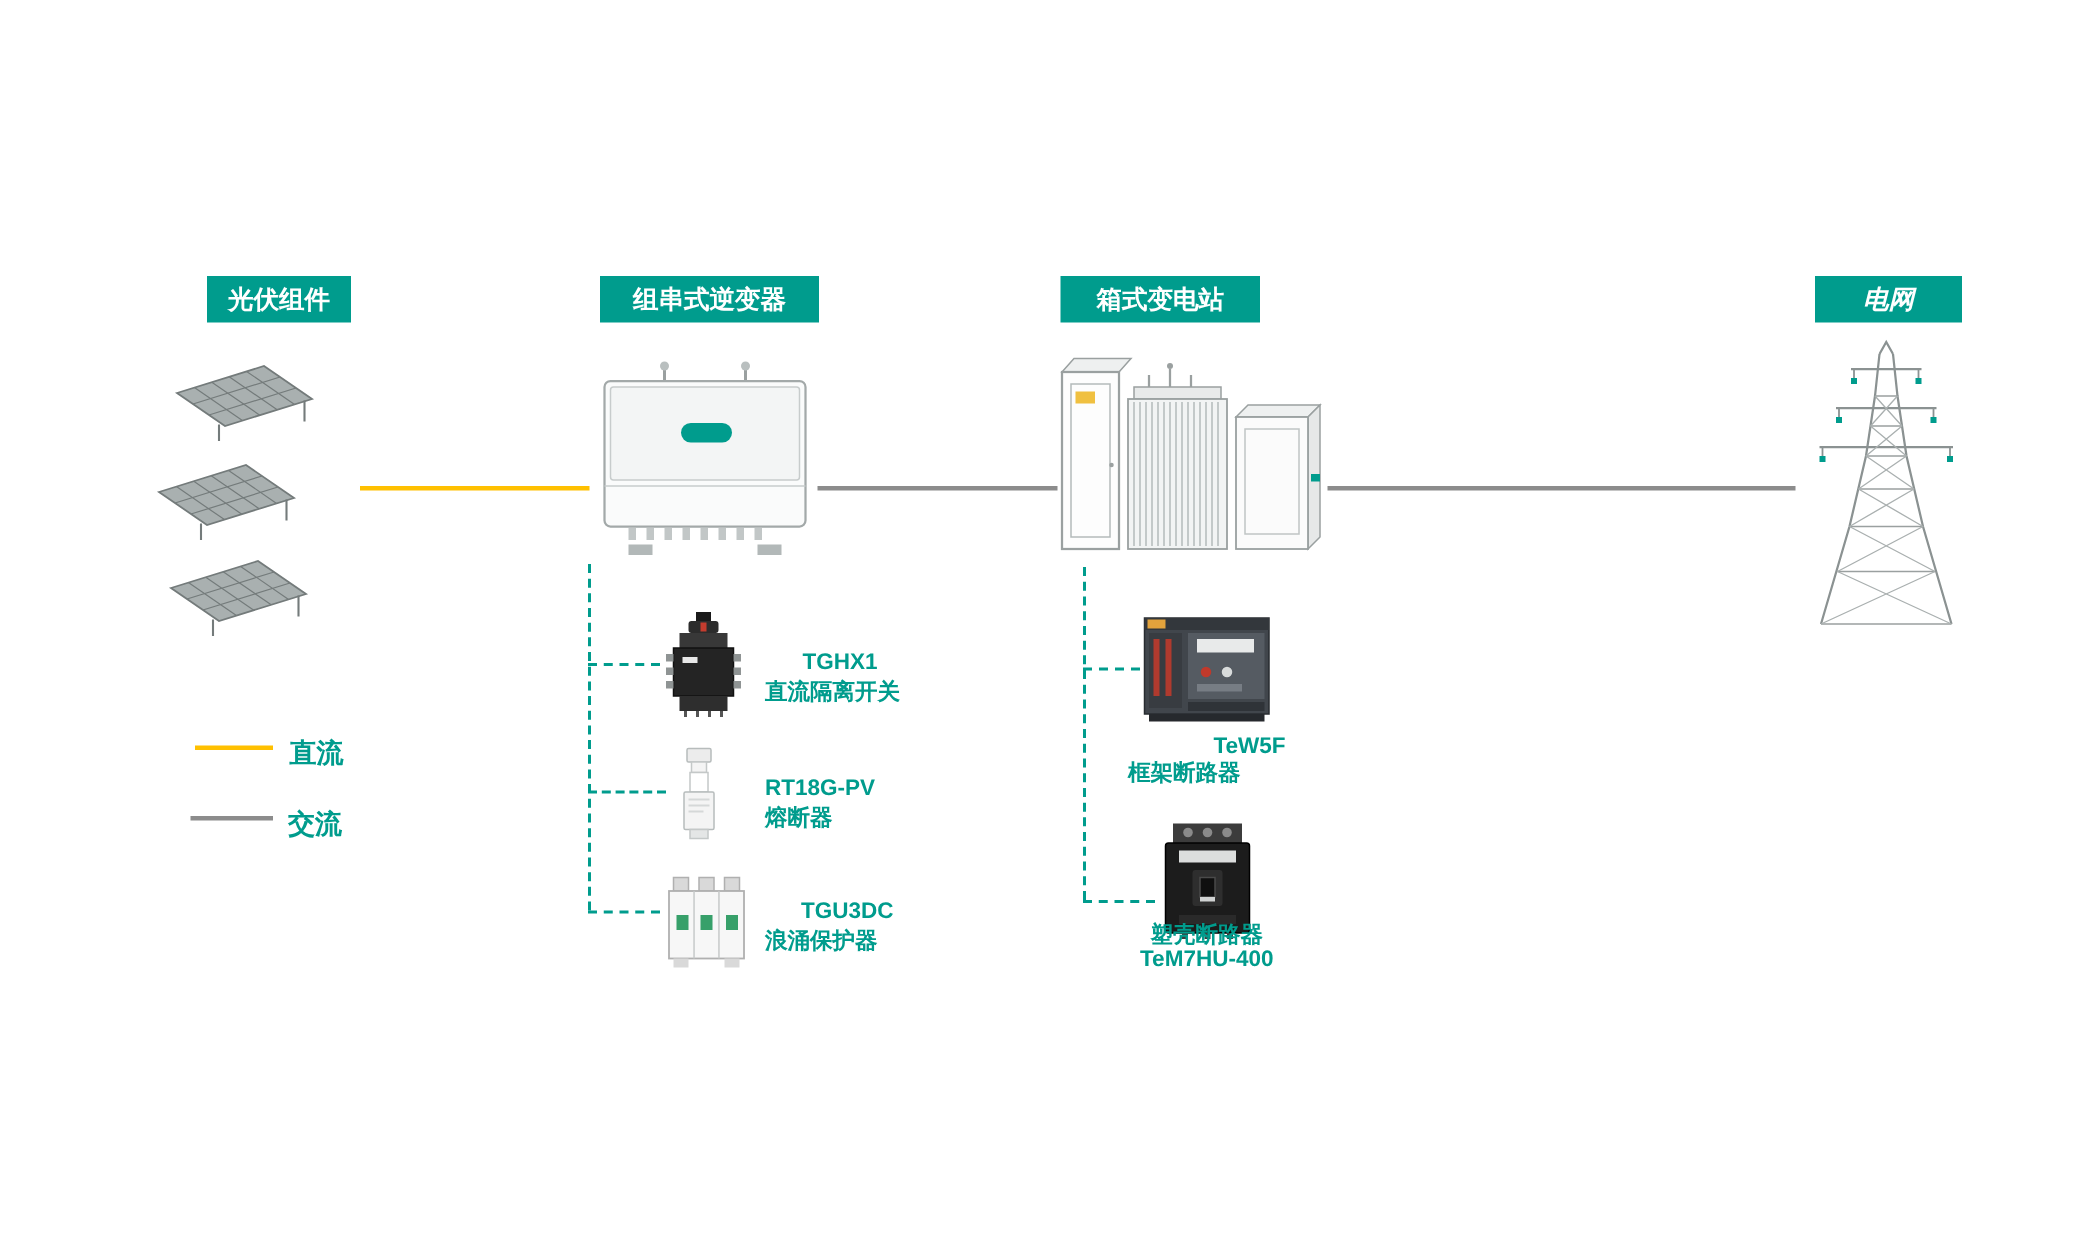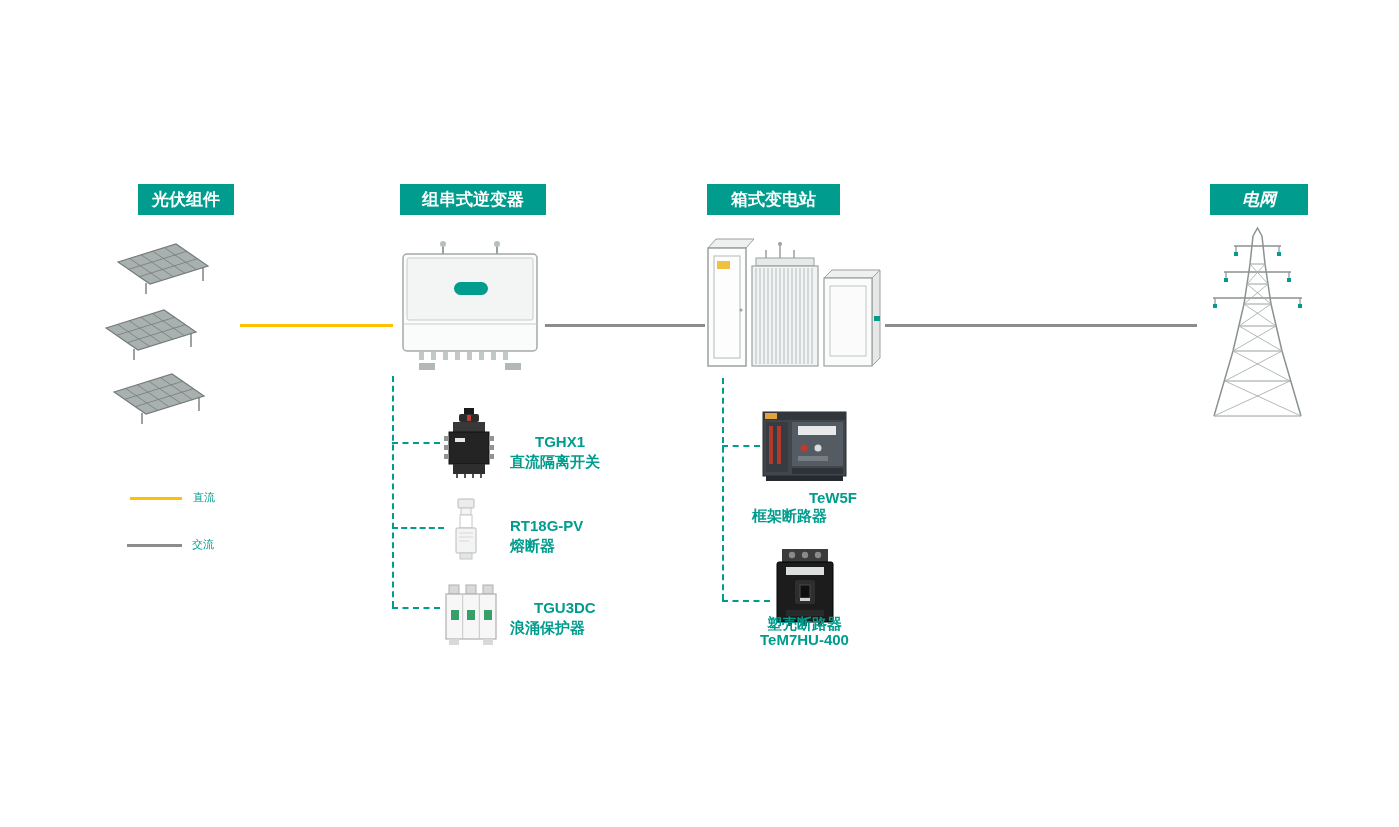--- a/index.html
+++ b/index.html
@@ -27,21 +27,21 @@
   .illus { position:absolute; }
 
   .hline { position:absolute; height:3px; }
   .hline.dc  { left:240px; top:324px; width:153px; background:var(--dc); }
   .hline.ac1 { left:545px; top:324px; width:160px; background:var(--ac); }
   .hline.ac2 { left:885px; top:324px; width:312px; background:var(--ac); }
 
   .legend-line { position:absolute; height:3px; }
   .legend-line.dc { left:130px; top:497px; width:52px; background:var(--dc); }
   .legend-line.ac { left:127px; top:544px; width:55px; background:var(--ac); }
-  .legend-label { position:absolute; color:var(--accent); font-size:11px; font-weight:normal; }
+  .legend-label { position:absolute; color:var(--accent); font-size:18px; font-weight:bold; }
   .legend-label.dc { left:193px; top:490px; }
   .legend-label.ac { left:192px; top:537px; }
 
   .dash-v { position:absolute; width:0; border-left:2px dashed var(--accent); }
   .dash-h { position:absolute; height:0; border-top:2px dashed var(--accent); }
   .dv-inv { left:392px; top:376px; height:231px; }
   .dh-inv1 { left:392px; top:442px; width:48px; }
   .dh-inv2 { left:392px; top:527px; width:52px; }
   .dh-inv3 { left:392px; top:607px; width:48px; }
   .dv-sub { left:722px; top:378px; height:222px; }

